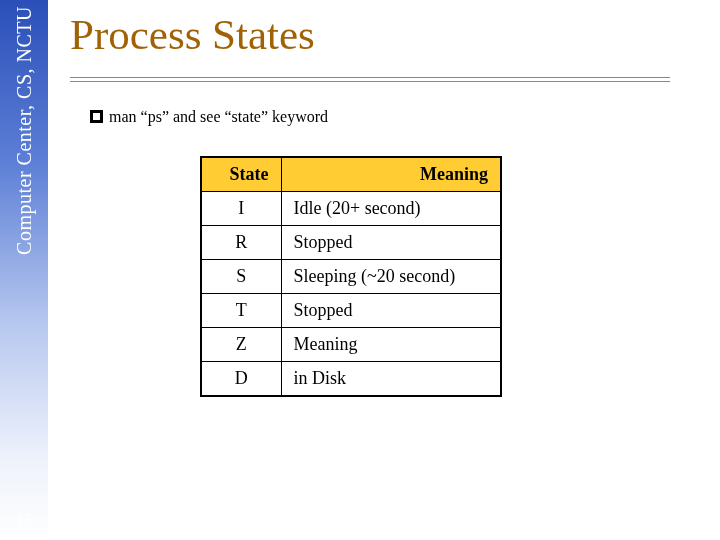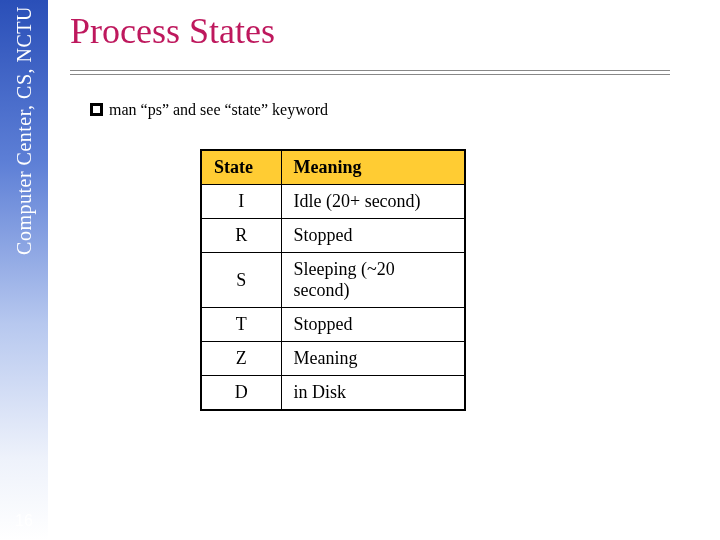--- a/index.html
+++ b/index.html
@@ -43,22 +43,22 @@
     font-size: 16px;
     font-family: Arial, sans-serif;
   }
   .content {
     position: absolute;
     left: 70px;
     top: 10px;
     right: 20px;
   }
   .title {
-    color: #be185d;
-    font-size: 36px;
+    color: #a16207;
+    font-size: 43px;
     font-weight: normal;
     margin-bottom: 18px;
   }
   .hr-double {
     border: none;
     border-top: 1px solid #888;
     border-bottom: 1px solid #888;
     height: 5px;
     margin-bottom: 26px;
     width: 600px;
@@ -85,28 +85,28 @@
   .states-table th, .states-table td {
     border: 1.5px solid #000;
     padding: 6px 12px;
     font-size: 18px;
     color: #000;
     text-align: left;
   }
   .states-table th {
     background: #ffcc33;
     font-weight: bold;
-    text-align: left;
+    text-align: right;
   }
   .states-table td.state-col {
     text-align: center;
     width: 80px;
   }
   .states-table td.meaning-col {
-    width: 184px;
+    width: 220px;
   }
 </style>
 </head>
 <body>
 
 <div class="slide">
 
   <div class="sidebar">
     <div class="sidebar-text">
       <span class="sidebar-text-inner">Computer Center, CS, NCTU</span>

